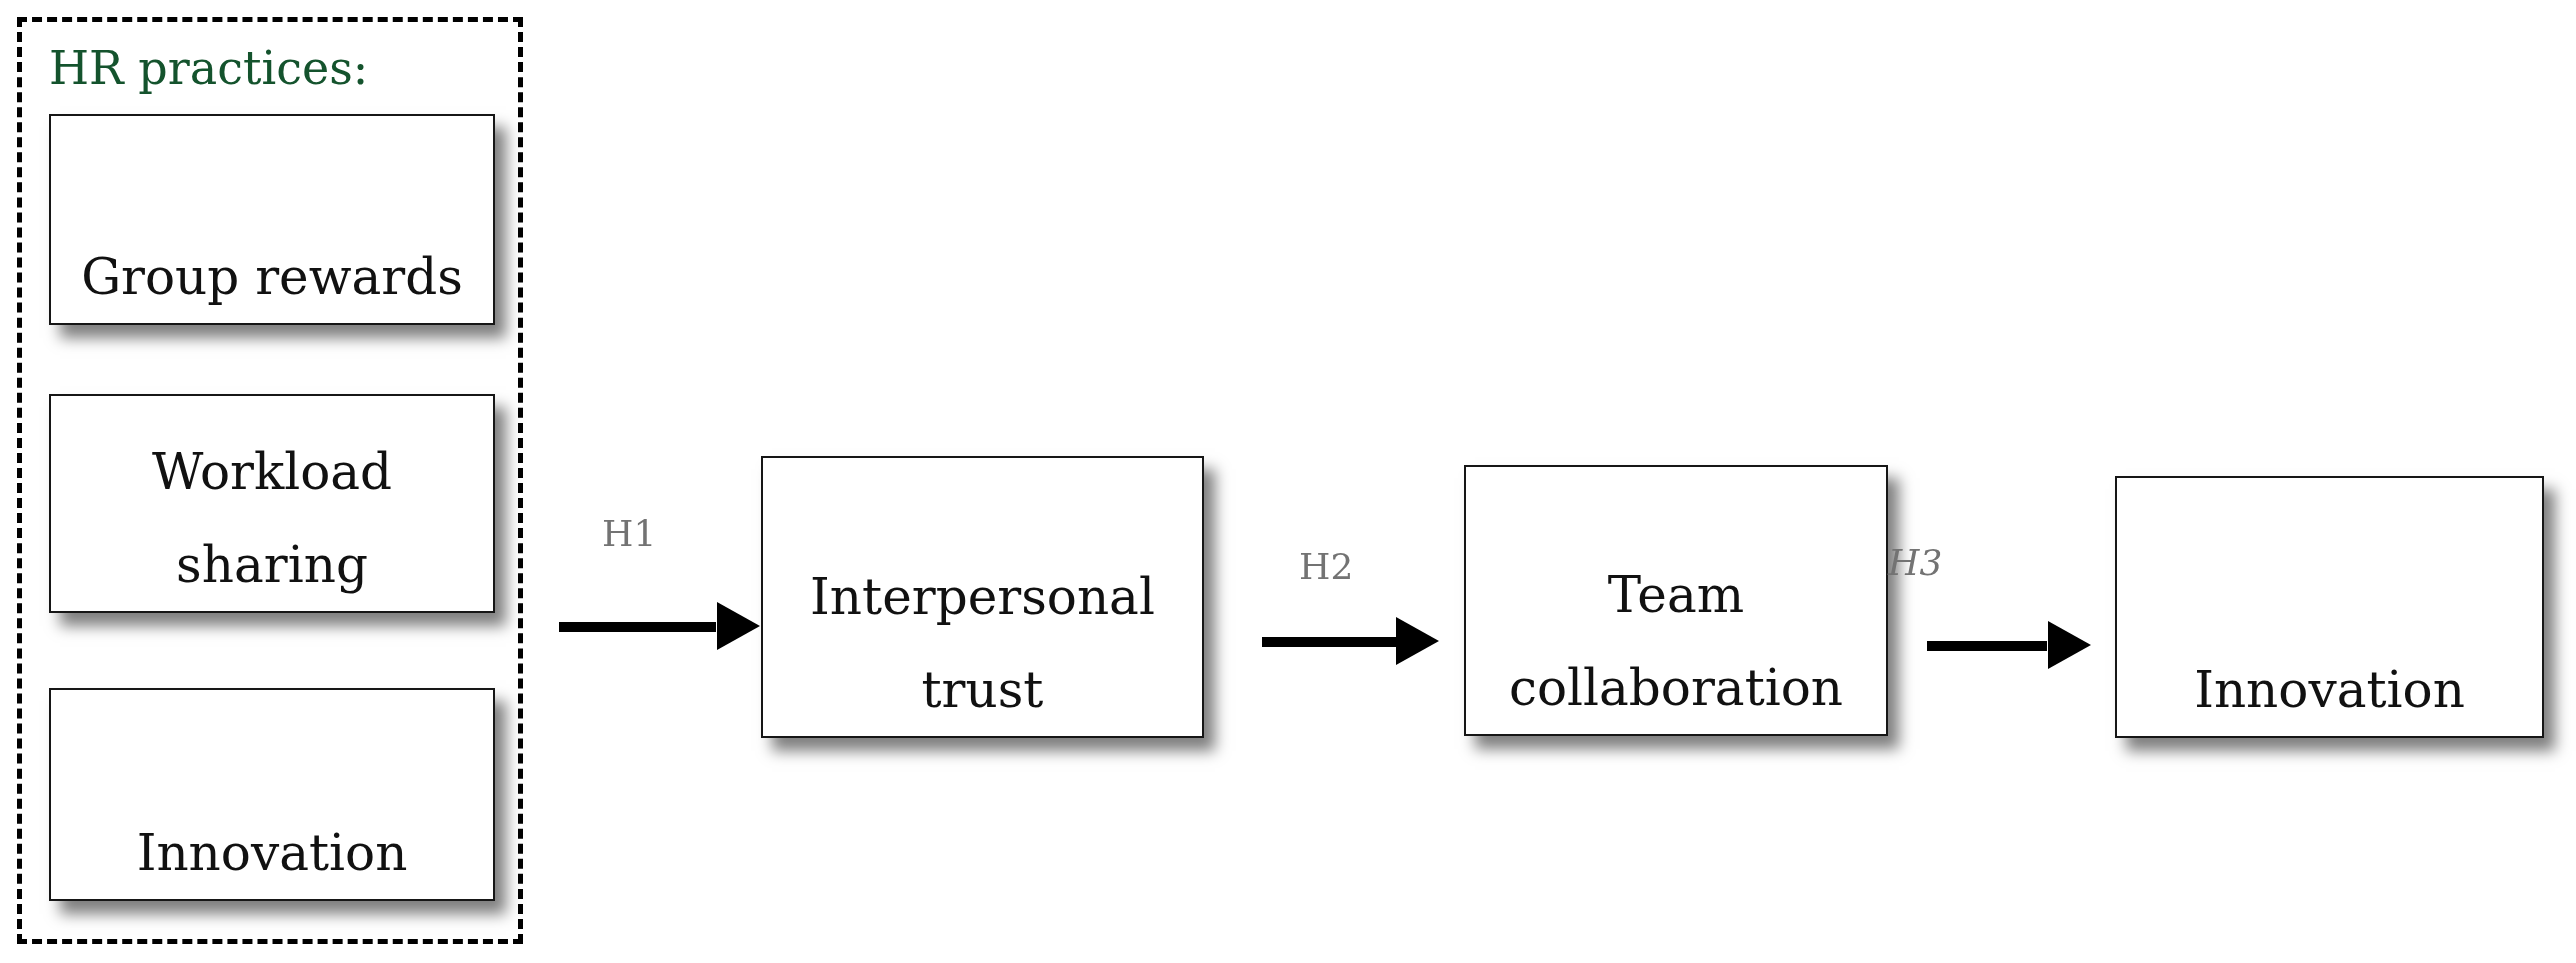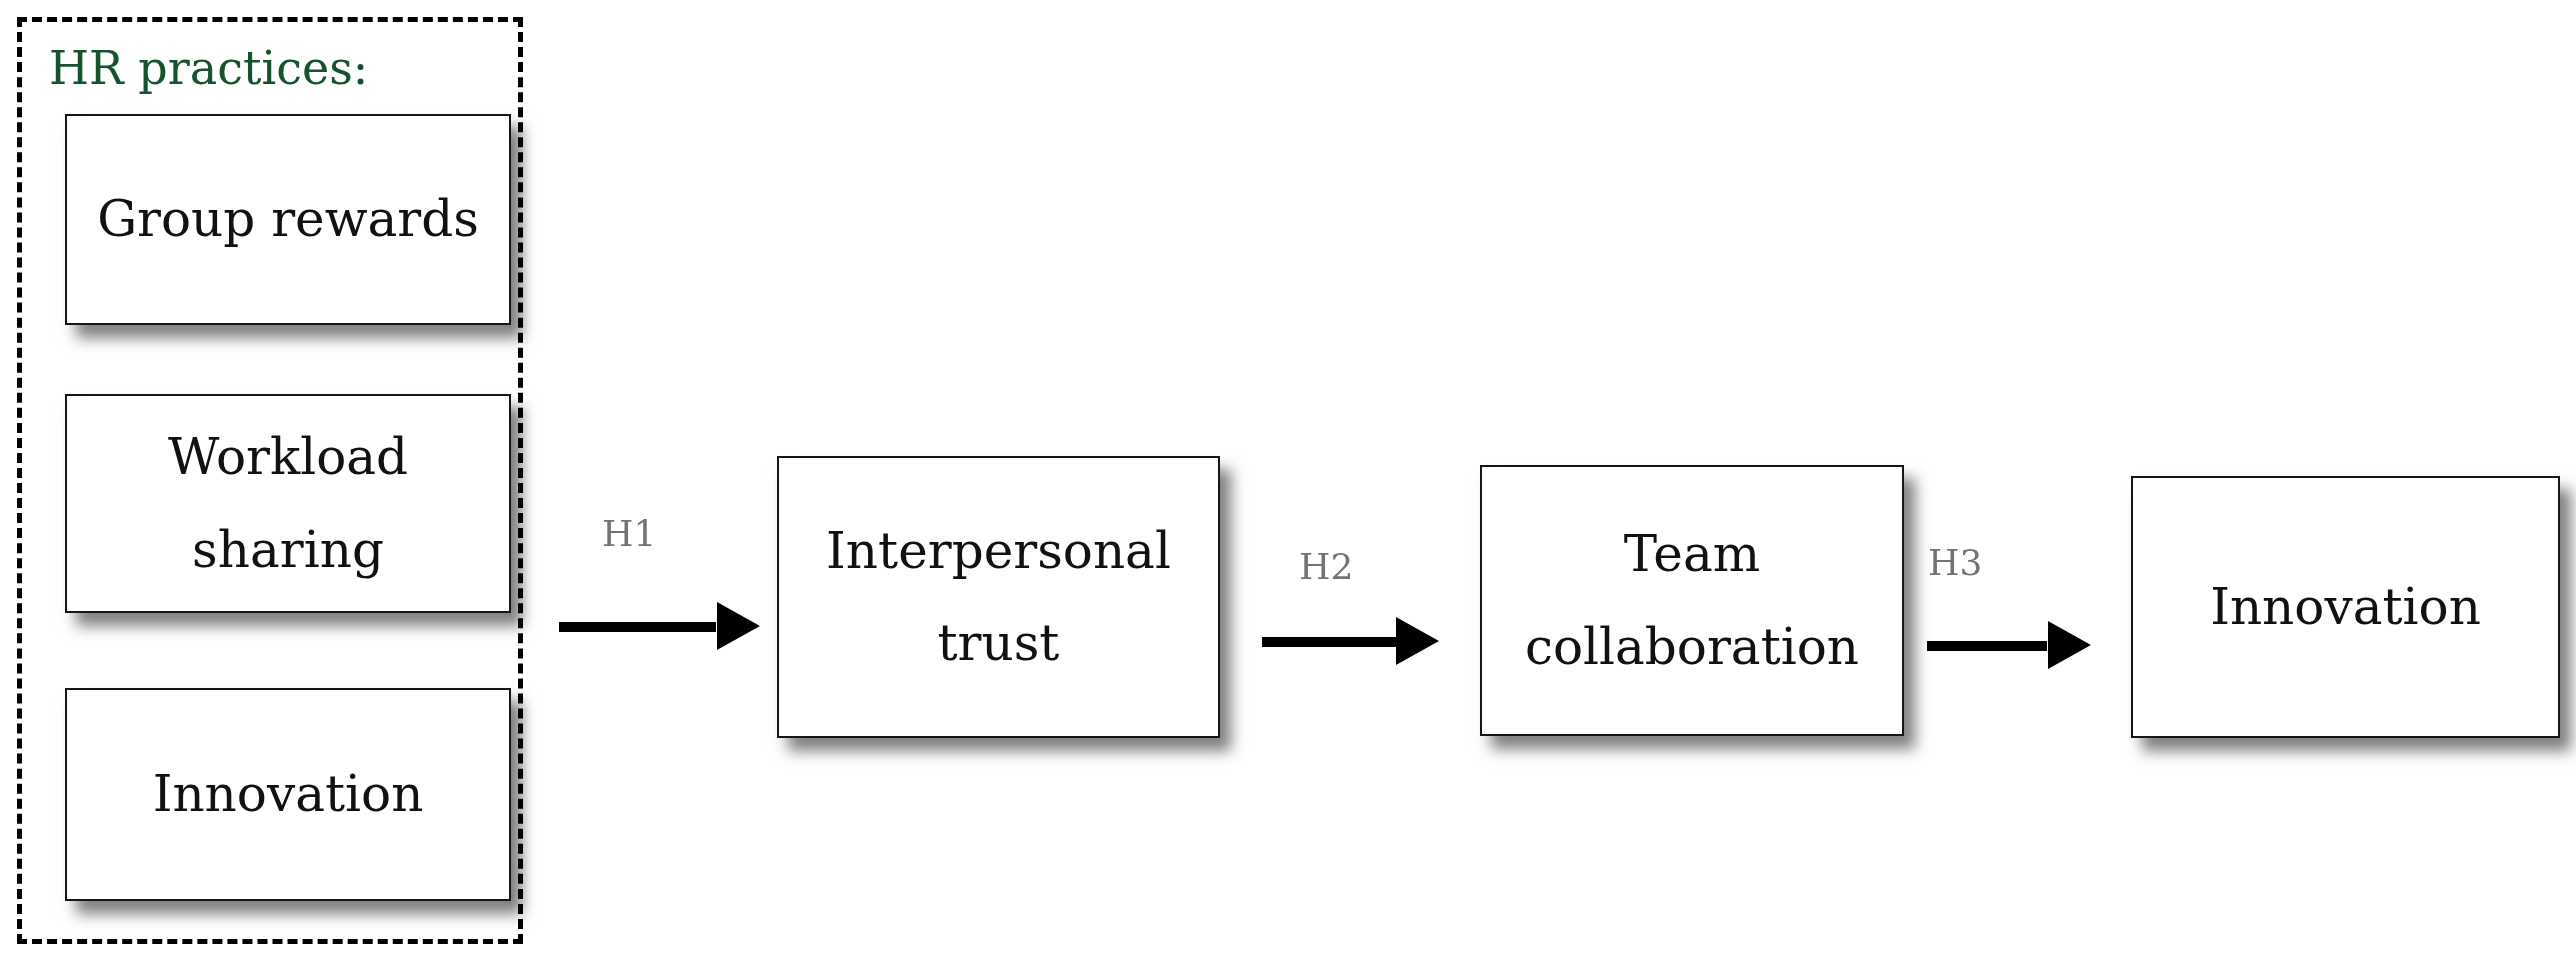--- a/index.html
+++ b/index.html
@@ -26,26 +26,25 @@
     white-space: nowrap;
     color: #14532d;
   }
   .node {
     position: absolute;
     background: #ffffff;
     border: 2.6px solid #161616;
     box-sizing: border-box;
     box-shadow: 11.2px 13px 13.8px rgba(0,0,0,0.50);
     display: flex;
-    align-items: center;
+    align-items: flex-end;
     justify-content: center;
     text-align: center;
     font-size: 50px;
     line-height: 1.85;
-    margin-left: 16px;
   }
   .node span { display: block; }
   
   .b1 { left: 27px; top: 92px; width: 446px; height: 211px; }
   .b2 { left: 27px; top: 372px; width: 446px; height: 219px; }
   .b3 { left: 27px; top: 666px; width: 446px; height: 213px; }
   
   .n1 { left: 761px;  top: 456px; width: 443px; height: 282px; }
   .n2 { left: 1464px; top: 465px; width: 424px; height: 271px; }
   .n3 { left: 2115px; top: 476px; width: 429px; height: 262px; }
@@ -68,21 +67,21 @@
     white-space: nowrap;
   }
   .s1 { left: 559px;  top: 622px; width: 157px; }
   .a1 { left: 717px;  top: 602px; }
   .l1 { left: 602px;  top: 513px; }
   .s2 { left: 1262px; top: 637px; width: 134px; }
   .a2 { left: 1396px; top: 617px; }
   .l2 { left: 1299px; top: 540px; margin-top: 6px; }
   .s3 { left: 1927px; top: 641px; width: 120px; }
   .a3 { left: 2048px; top: 621px; }
-  .l3 { left: 1928px; top: 542px; }
+  .l3 { left: 1888px; top: 542px; font-style: italic; }
 </style>
 </head>
 <body>
 
 <div class="canvas">
 
   <div class="hr-container">
     <div class="hr-title">HR practices:</div>
 
     <div class="node b1">

